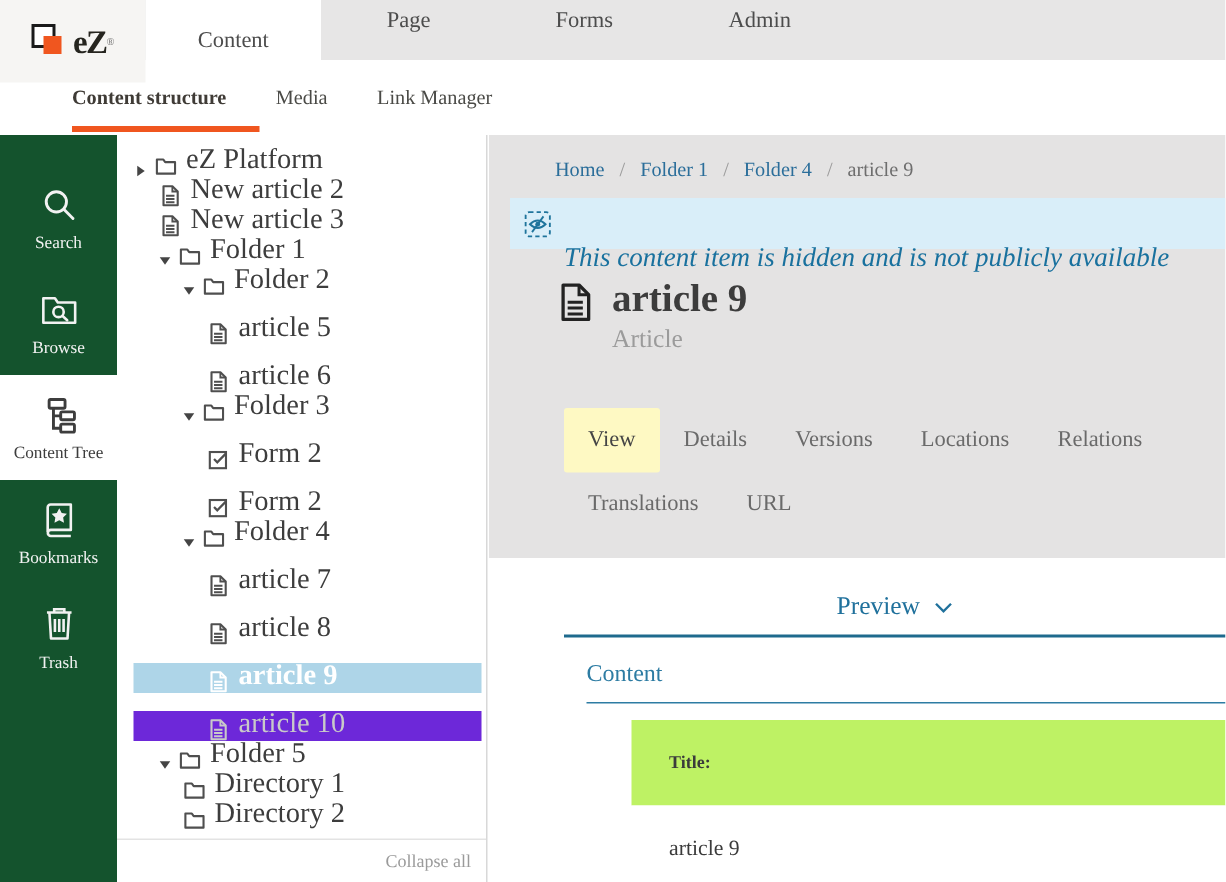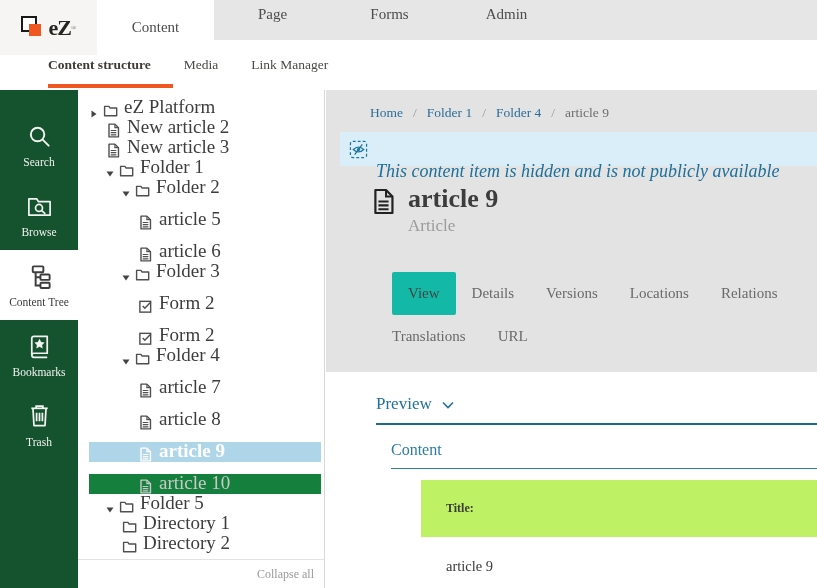--- a/index.html
+++ b/index.html
@@ -42,21 +42,21 @@
   .treepanel{position:absolute;top:90px;left:78px;bottom:0;width:247px;background:#fff;
              border-right:1px solid #d8d8d8;box-sizing:border-box;padding-top:8px;}
   .tree-row{display:flex;align-items:flex-end;height:20px;margin:0 3px 0 11px;
             font-size:19px;color:#3d3d3d;cursor:pointer;white-space:nowrap;}
   .tree-row .arrow{width:13px;display:flex;align-items:center;flex:0 0 13px;}
   .tree-row .t-icon{display:flex;align-items:center;margin-right:6px;color:#4f4f4f;}
   .tree-row.d0{padding-left:1px;} .tree-row.d1{padding-left:17px;}
   .tree-row.d2{padding-left:33px;} .tree-row.d3{padding-left:49px;margin-top:12px;}
   .tree-row.selected{background:#aed5e8;color:#fff;font-weight:600;}
   .tree-row.selected .t-icon{color:#fff;}
-  .tree-row.hidden-item{background:#15803d;color:#c9c9c9;}
+  .tree-row.hidden-item{background:#6d28d9;color:#c9c9c9;}
   .tree-row.hidden-item .t-icon{color:#c9c9c9;}
   .tree-footer{position:absolute;left:0;right:0;bottom:0;height:28px;border-top:1px solid #e3e3e3;
                display:flex;align-items:center;justify-content:flex-end;padding-right:10px;
                font-size:12px;color:#9a9a9a;cursor:pointer;margin-top:47px;}
 
   
   .main{position:absolute;top:90px;left:326px;right:0;bottom:0;background:#fff;}
   .main-gray{position:absolute;top:0;left:0;right:0;height:282px;background:#e4e3e3;}
   .breadcrumb{margin:15px 0 0 44px;font-size:13.5px;display:flex;gap:10px;align-items:center;}
   .crumb-link{color:#2b6e9a;cursor:pointer;}
@@ -65,25 +65,25 @@
   .notice{margin:11px 0 0 14px;height:34px;background:#d9eef9;display:flex;align-items:center;
           gap:8px;padding-left:9px;}
   .notice-text{font-size:18px;font-style:italic;color:#19719e;margin-top:44px;}
   .notice-icon{color:#1f749c;display:flex;align-items:center;}
   .titleblock{margin:18px 0 0 44px;display:flex;gap:11px;}
   .title-icon{color:#222;display:flex;align-items:flex-start;padding-top:2px;}
   .title-main{font-size:26px;font-weight:bold;color:#3c3c3c;line-height:30px;}
   .title-sub{font-size:17px;color:#9b9b9b;line-height:24px;}
   .tabs{margin:34px 0 0 50px;width:442px;display:flex;flex-wrap:wrap;}
   .tab{padding:13px 16px;font-size:15px;color:#6a6a6a;cursor:pointer;}
-  .tab.active{background:#14b8a6;color:#454545;border-radius:2px;margin-left:16px;}
+  .tab.active{background:#fef9c3;color:#454545;border-radius:2px;}
 
   .main-white{position:absolute;top:282px;left:0;right:0;bottom:0;background:#fff;
               padding:22px 0 0 50px;box-sizing:border-box;}
-  .preview-head{display:flex;align-items:center;gap:10px;color:#20719c;font-size:17px;cursor:pointer;}
+  .preview-head{display:flex;align-items:center;gap:10px;color:#20719c;font-size:17px;cursor:pointer;justify-content:center;}
   .preview-rule{margin-top:9px;border-bottom:2px solid #1e6a8d;}
   .content-block{margin:14px 0 0 15px;}
   .content-head{color:#2d7ca3;font-size:16px;line-height:21px;}
   .content-rule{margin-top:8px;border-bottom:1px solid #2d7ca3;}
   .field-table{margin:11px 0 0 30px;}
   .field-head{background:#bef264;padding:21px 25px;font-size:12px;font-weight:bold;color:#3b3b3b;}
   .field-body{background:#fff;padding:21px 25px 20px;font-size:14.5px;color:#3b3b3b;}
 </style>
 </head>
 <body>

